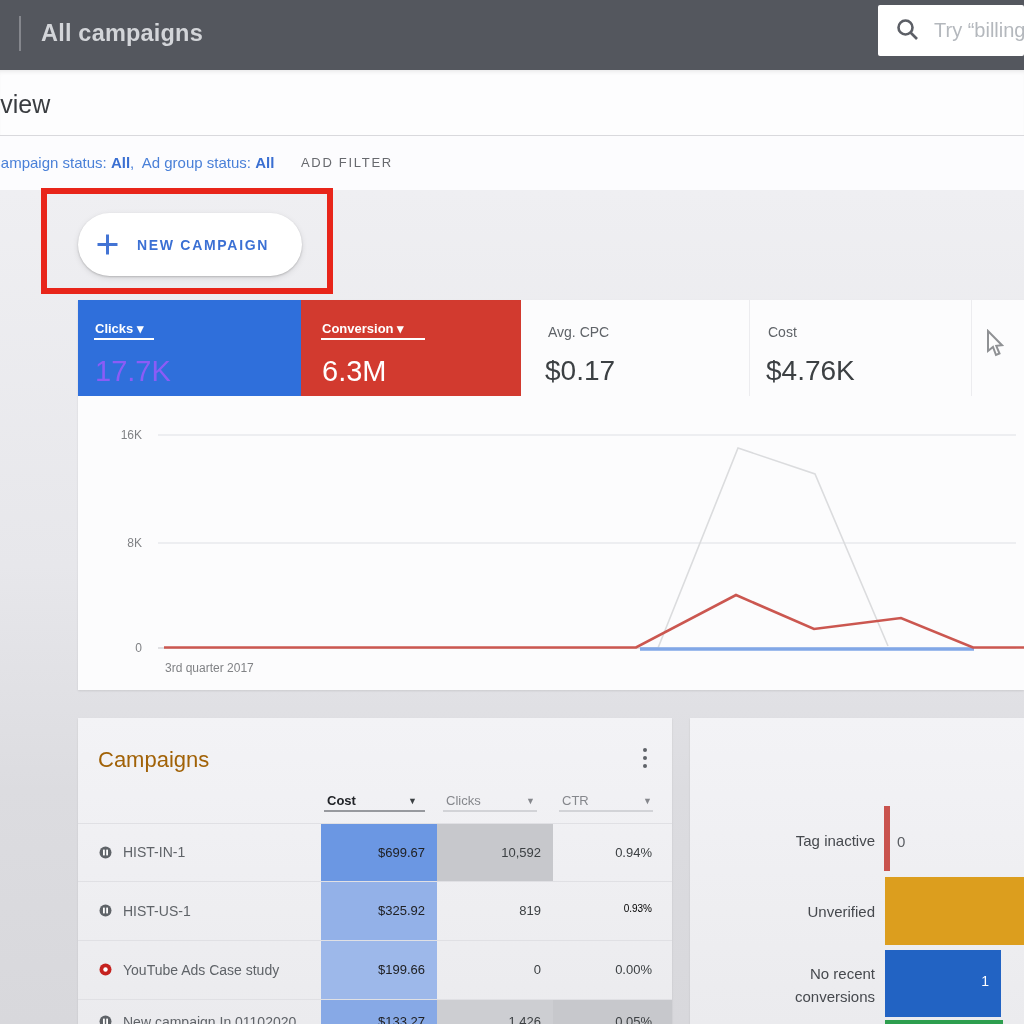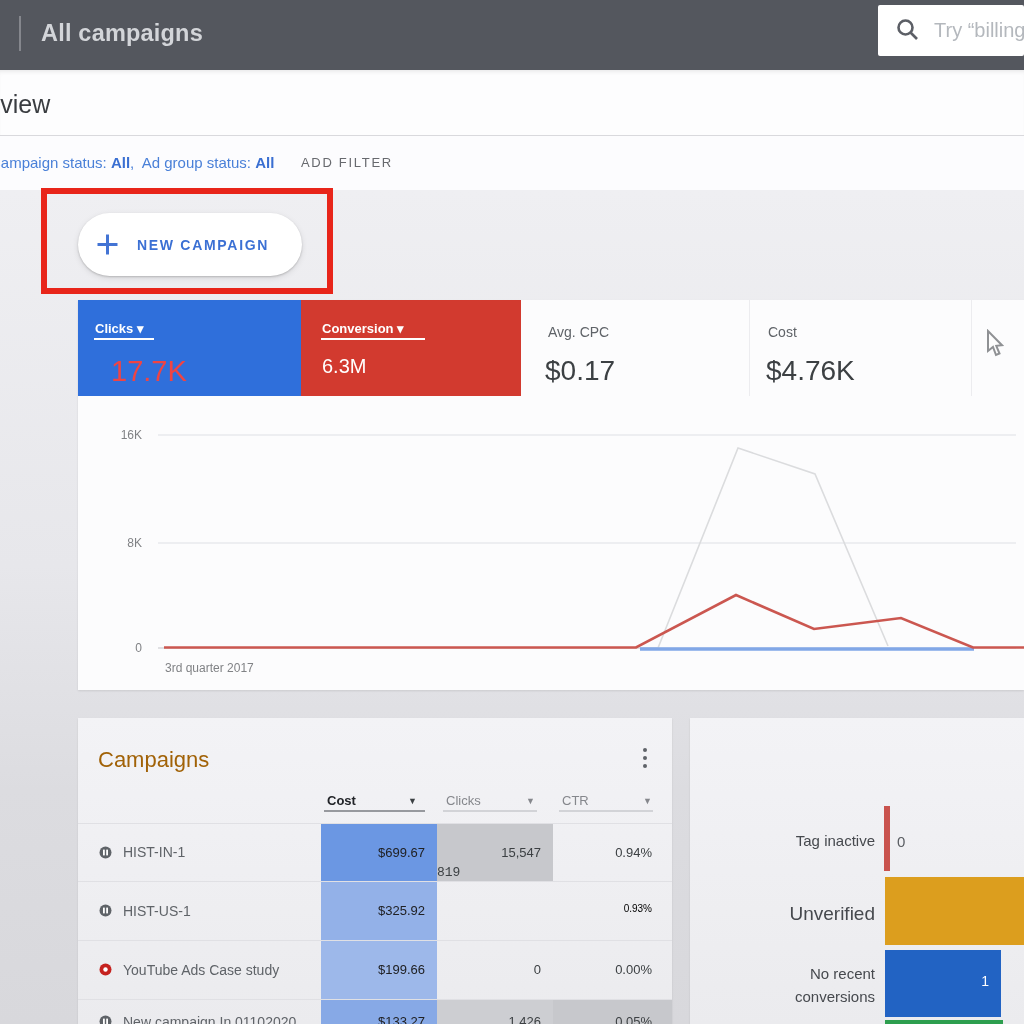--- a/index.html
+++ b/index.html
@@ -39,26 +39,26 @@
     <line x1="11.5" y1="1.5" x2="11.5" y2="21.5" stroke="#4374d4" stroke-width="3"></line>
     <line x1="1.5" y1="11.5" x2="21.5" y2="11.5" stroke="#4374d4" stroke-width="3"></line>
   </svg>
   <div class="abs" style="left:137px; top:213px; height:63px; line-height:64px; font-size:14px; font-weight:bold; letter-spacing:1.7px; color:#3b70d4;">NEW CAMPAIGN</div>
 
   <div class="abs" style="left:78px; top:300px; width:946px; height:390px; background:#fcfcfd; box-shadow:0 1px 2px rgba(0,0,0,0.10);"></div>
 
   <div class="abs" style="left:78px; top:300px; width:223px; height:96px; background:#2f6fdb;"></div>
   <div class="abs" style="left:95px; top:321px; font-size:13px; font-weight:bold; color:#fff;">Clicks ▾</div>
   <div class="abs" style="left:94px; top:338px; width:60px; height:1.5px; background:#fff;"></div>
-  <div class="abs" style="left:95px; top:355px; font-size:29px; color:#ef4444;margin-left:16px;">17.7K</div>
+  <div class="abs" style="left:95px; top:355px; font-size:29px; color:#8b5cf6;">17.7K</div>
 
   <div class="abs" style="left:301px; top:300px; width:220px; height:96px; background:#d23a2f;"></div>
   <div class="abs" style="left:322px; top:321px; font-size:13px; font-weight:bold; color:#fff;">Conversion ▾</div>
   <div class="abs" style="left:321px; top:338px; width:104px; height:1.5px; background:#fff;"></div>
-  <div class="abs" style="left:322px; top:355px; font-size:20px; color:#fff;">6.3M</div>
+  <div class="abs" style="left:322px; top:355px; font-size:29px; color:#fff;">6.3M</div>
 
   <div class="abs" style="left:548px; top:324px; font-size:14px; color:#5f6368;">Avg. CPC</div>
   <div class="abs" style="left:545px; top:355px; font-size:28px; color:#3c4043;">$0.17</div>
 
   <div class="abs" style="left:768px; top:324px; font-size:14px; color:#5f6368;">Cost</div>
   <div class="abs" style="left:766px; top:355px; font-size:28px; color:#3c4043;">$4.76K</div>
 
   <div class="abs" style="left:749px; top:300px; width:1px; height:96px; background:#ececef;"></div>
   <div class="abs" style="left:971px; top:300px; width:1px; height:96px; background:#ececef;"></div>
 
@@ -114,31 +114,31 @@
 
   <div class="abs" style="left:553px; top:1000px; width:119px; height:24px; background:#c7c8cc;"></div>
 
   <svg class="abs" style="left:99px; top:846px;" width="13" height="13" viewBox="0 0 13 13">
     <circle cx="6.5" cy="6.5" r="6" fill="#5f6368"></circle>
       <rect x="4" y="3.6" width="1.8" height="5.8" fill="#fff"></rect>
       <rect x="7.2" y="3.6" width="1.8" height="5.8" fill="#fff"></rect>
   </svg>
   <div class="abs" style="left:123px; top:844px; font-size:14px; color:#5f6368;">HIST-IN-1</div>
   <div class="abs" style="left:321px; top:845px; width:104px; text-align:right; font-size:13px; color:#202124;">$699.67</div>
-  <div class="abs" style="left:437px; top:845px; width:104px; text-align:right; font-size:13px; color:#3c4043;">15,547</div>
+  <div class="abs" style="left:437px; top:845px; width:104px; text-align:right; font-size:13px; color:#3c4043;">10,592</div>
   <div class="abs" style="left:553px; top:845px; width:99px; text-align:right; font-size:13px; color:#3c4043;">0.94%</div>
 
   <svg class="abs" style="left:99px; top:904px;" width="13" height="13" viewBox="0 0 13 13">
     <circle cx="6.5" cy="6.5" r="6" fill="#5f6368"></circle>
       <rect x="4" y="3.6" width="1.8" height="5.8" fill="#fff"></rect>
       <rect x="7.2" y="3.6" width="1.8" height="5.8" fill="#fff"></rect>
   </svg>
   <div class="abs" style="left:123px; top:903px; font-size:14px; color:#5f6368;">HIST-US-1</div>
   <div class="abs" style="left:321px; top:903px; width:104px; text-align:right; font-size:13px; color:#202124;">$325.92</div>
-  <div class="abs" style="left:437px; top:865px; width:104px; font-size:13px; color:#3c4043;font-family:Liberation Mono, monospace;">819</div>
+  <div class="abs" style="left:437px; top:903px; width:104px; text-align:right; font-size:13px; color:#3c4043;">819</div>
   <div class="abs" style="left:553px; top:903px; width:99px; text-align:right; font-size:10px; color:#000000;">0.93%</div>
 
   <svg class="abs" style="left:99px; top:963px;" width="13" height="13" viewBox="0 0 13 13">
     <circle cx="6.5" cy="6.5" r="6" fill="#c5221f"></circle>
       <circle cx="6.5" cy="6.5" r="2.2" fill="#fff"></circle>
   </svg>
   <div class="abs" style="left:123px; top:962px; font-size:14px; color:#5f6368;">YouTube Ads Case study</div>
   <div class="abs" style="left:321px; top:962px; width:104px; text-align:right; font-size:13px; color:#202124;">$199.66</div>
   <div class="abs" style="left:437px; top:962px; width:104px; text-align:right; font-size:13px; color:#3c4043;">0</div>
   <div class="abs" style="left:553px; top:962px; width:99px; text-align:right; font-size:13px; color:#3c4043;">0.00%</div>
@@ -149,21 +149,21 @@
       <rect x="7.2" y="3.6" width="1.8" height="5.8" fill="#fff"></rect>
   </svg>
   <div class="abs" style="left:123px; top:1014px; font-size:14px; color:#5f6368;">New campaign In 01102020</div>
   <div class="abs" style="left:321px; top:1014px; width:104px; text-align:right; font-size:13px; color:#202124;">$133.27</div>
   <div class="abs" style="left:437px; top:1014px; width:104px; text-align:right; font-size:13px; color:#3c4043;">1,426</div>
   <div class="abs" style="left:553px; top:1014px; width:99px; text-align:right; font-size:13px; color:#3c4043;">0.05%</div>
 
   <div class="abs" style="left:690px; top:718px; width:334px; height:306px; background:linear-gradient(180deg,#f3f3f6,#ebebee); box-shadow:0 1px 2px rgba(0,0,0,0.10);"></div>
 
   <div class="abs" style="left:735px; top:832px; width:140px; text-align:right; font-size:15px; color:#46494e;">Tag inactive</div>
-  <div class="abs" style="left:735px; top:903px; width:140px; text-align:right; font-size:19px; color:#46494e;">Unverified</div>
+  <div class="abs" style="left:735px; top:903px; width:140px; text-align:right; font-size:15px; color:#46494e;">Unverified</div>
   <div class="abs" style="left:735px; top:963px; width:140px; text-align:right; font-size:15px; color:#46494e; line-height:22.5px;">No recent<br>conversions</div>
 
   <div class="abs" style="left:884px; top:806px; width:6px; height:65px; background:#c9534e;"></div>
   <div class="abs" style="left:897px; top:833px; font-size:15px; color:#5a5d62;">0</div>
   <div class="abs" style="left:885px; top:877px; width:139px; height:68px; background:#dc9e1e;"></div>
   <div class="abs" style="left:885px; top:950px; width:116px; height:67px; background:#2263c3;"></div>
   <div class="abs" style="left:885px; top:973px; width:104px; text-align:right; font-size:14px; color:#fff;">1</div>
   <div class="abs" style="left:885px; top:1020px; width:118px; height:4px; background:#2d9e4e;"></div>
 
 </div>

